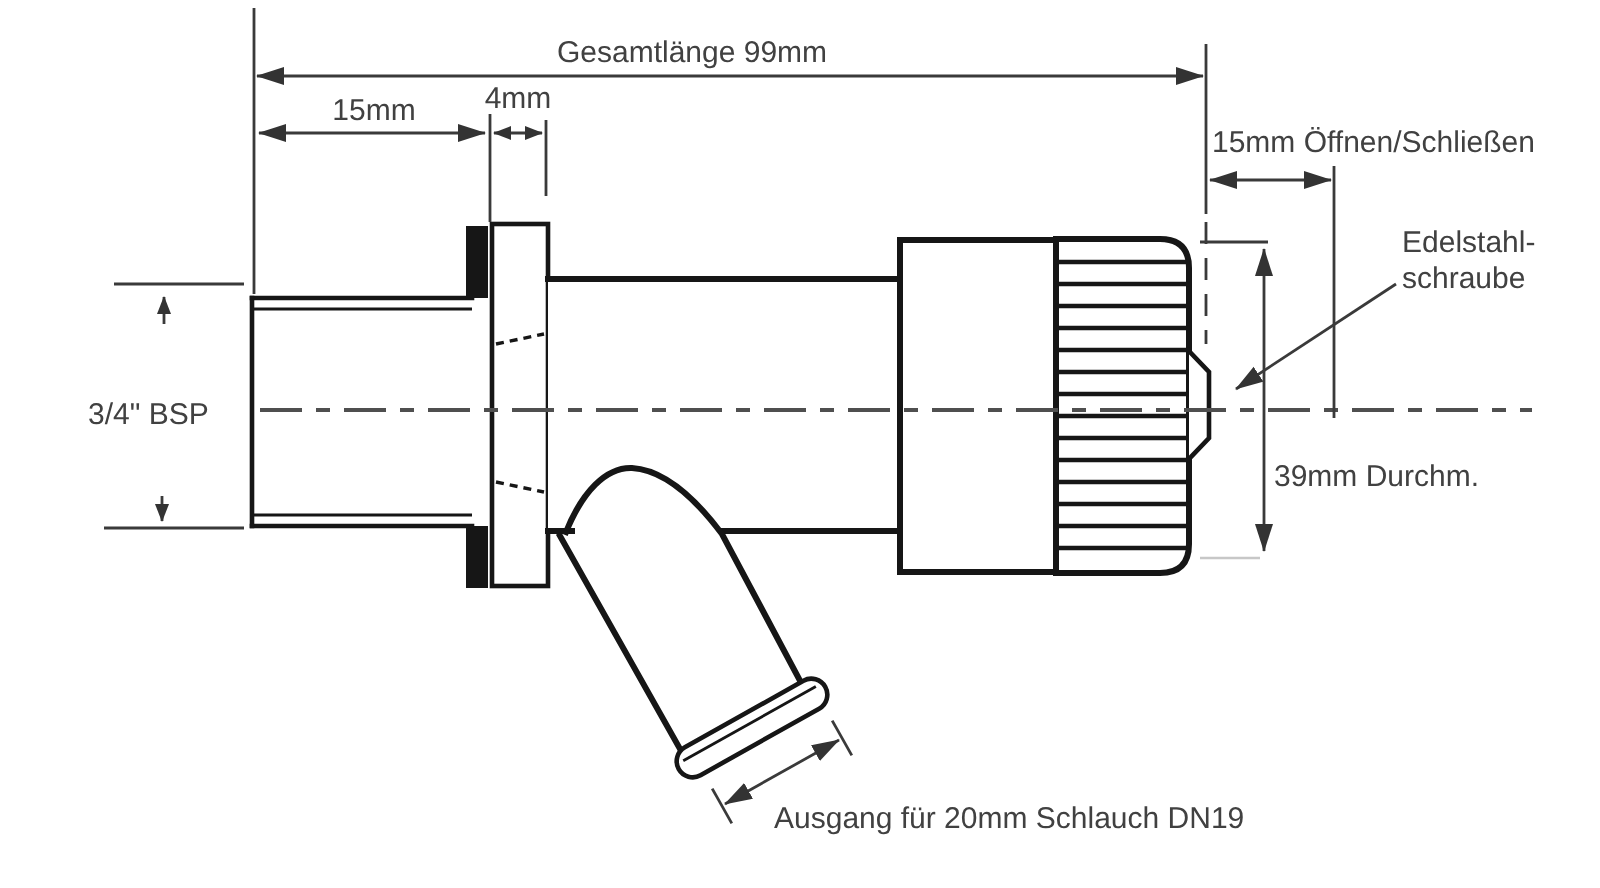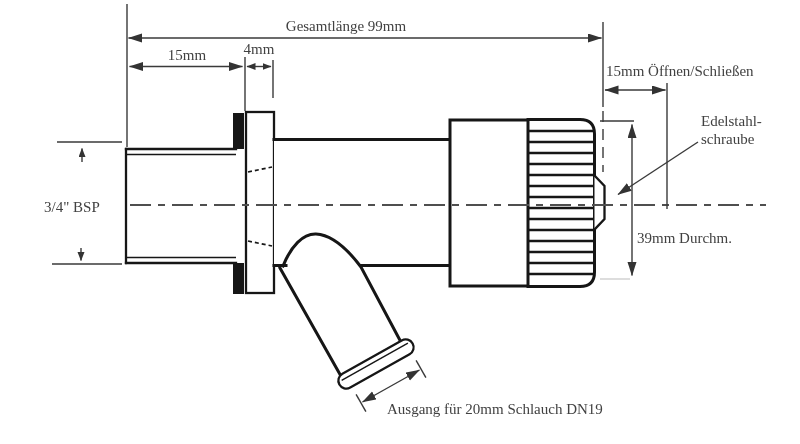--- a/index.html
+++ b/index.html
@@ -2,21 +2,21 @@
 <html style="--bg: #ffffff; --line: #161616; --dim: #3a3a3a; --text: #414141;"><head>
 <meta charset="utf-8">
 <style>
   html,body{margin:0;padding:0;}
   body{
     width:800px;height:444px;
     background:var(--bg,#ffffff);
     font-family:"Liberation Sans",sans-serif;
     overflow:hidden;
   }
-  .stage{position:relative;width:729px;height:444px;background:var(--bg,#ffffff);font-family:Liberation Serif, serif;}
+  .stage{position:relative;width:729px;height:444px;background:var(--bg,#ffffff);}
   svg{display:block;}
   
   .part{stroke:var(--line,#161616);stroke-width:3;fill:none;stroke-linecap:square;}
   .part-med{stroke:var(--line,#161616);stroke-width:2.3;fill:none;stroke-linecap:square;}
   .part-thin{stroke:var(--line,#161616);stroke-width:1.4;fill:none;}
   .part-fill{fill:#ffffff;}
   .solid-fill{fill:var(--line,#161616);stroke:none;}
   .chamfer{stroke:var(--line,#161616);stroke-width:1.7;fill:none;stroke-dasharray:4 3;}
   
   .dim{stroke:var(--dim,#3a3a3a);stroke-width:1.4;fill:none;}

